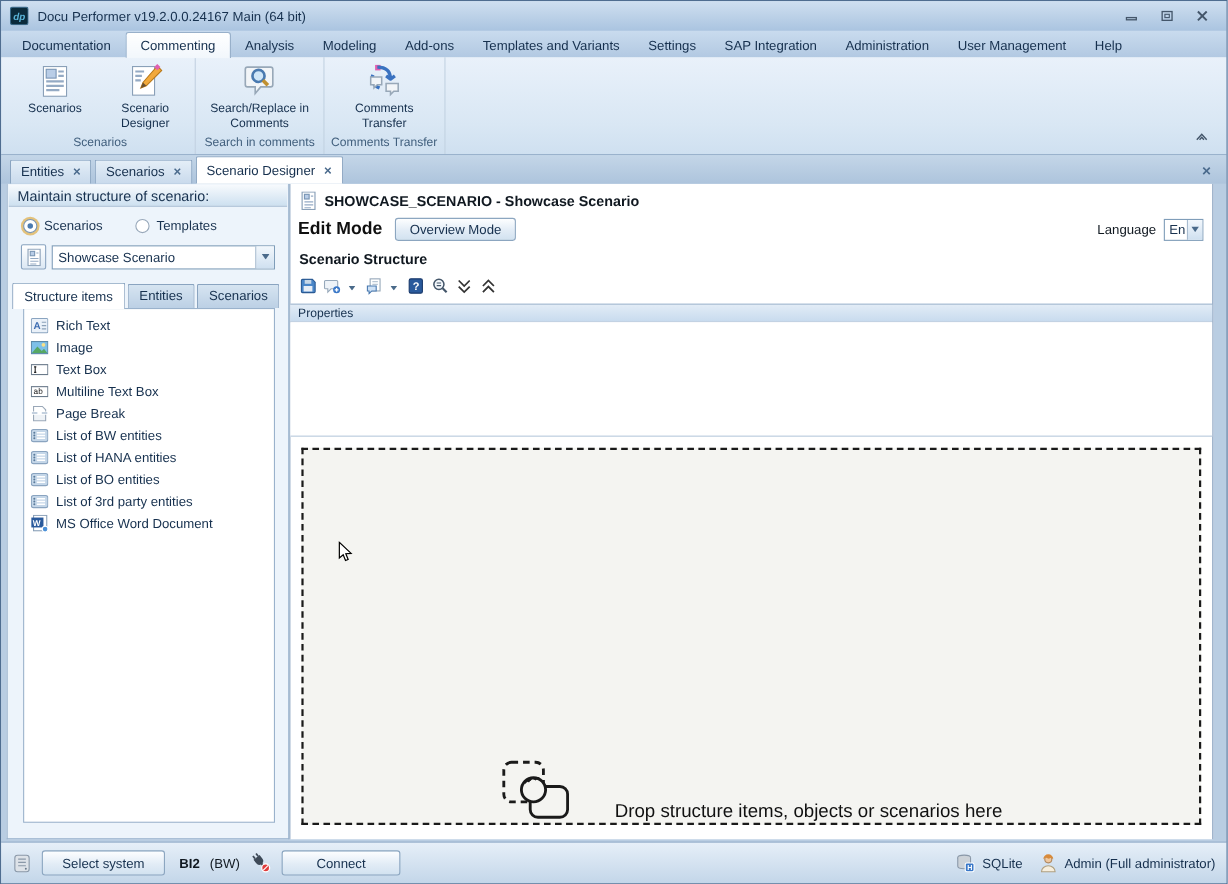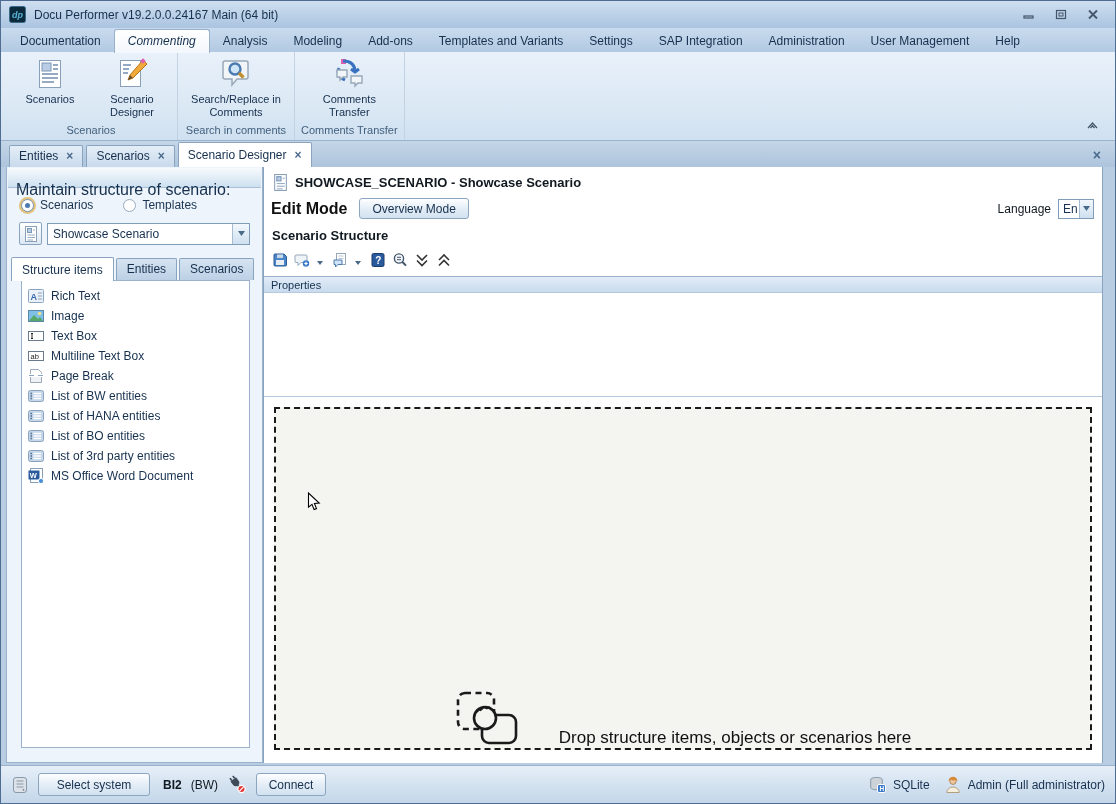--- a/index.html
+++ b/index.html
@@ -15,21 +15,21 @@
     background:linear-gradient(#cfdff0,#aac4e0); }
   .app-icon { width:17px; height:17px; margin-right:8px; }
   .title-text { font-size:12px; color:#16304e; }
   .win-controls { margin-left:auto; display:flex; gap:16px; align-items:center; padding-right:6px; }
   .win-btn { width:16px; height:13px; display:flex; align-items:center; justify-content:center; cursor:default; }
   
   .menubar { height:24px; flex:0 0 24px; display:flex; align-items:flex-end; padding:0 0 0 6px;
     background:linear-gradient(#c9dbee,#b2c9e2); }
   .menu-item { font-size:12px; padding:4px 13px 4px 13px; color:#16304e; position:relative; z-index:2; }
   .menu-item.active { background:linear-gradient(#ffffff,#f2f7fc); border:1px solid #98b0ca; border-bottom:none;
-    border-radius:3px 3px 0 0; margin-bottom:-1px; padding-bottom:5px;font-style:italic; }
+    border-radius:3px 3px 0 0; margin-bottom:-1px; padding-bottom:5px; }
   
   .ribbon { height:89px; flex:0 0 89px; background:linear-gradient(#e9f1fa,#d9e7f4 70%,#cfe0f0);
     border-bottom:1px solid #9ab2cc; display:flex; position:relative; padding-left:4px; }
   .ribbon-group { display:flex; flex-direction:column; border-right:1px solid #c2d2e2; padding:4px 6px 1px 6px; }
   .ribbon-buttons { display:flex; flex:1; align-items:flex-start; justify-content:center; gap:4px; }
   .ribbon-btn { display:flex; flex-direction:column; align-items:center; width:78px; padding:2px 2px; border-radius:3px; }
   .ribbon-btn.wide { width:104px; }
   .ribbon-btn .rb-label { font-size:11px; text-align:center; line-height:13px; margin-top:3px; color:#16304e; }
   .group-label { font-size:11px; color:#42607e; text-align:center; padding:2px 0 3px 0; }
   .ribbon-collapse { position:absolute; right:16px; bottom:7px; }
@@ -41,21 +41,21 @@
     border-radius:2px 2px 0 0; padding:3px 9px 4px 9px; margin-right:3px; }
   .doc-tab.active { background:#fff; padding-top:5px; padding-bottom:5px; font-size:12px; }
   .tab-close { font-size:12px; font-weight:bold; color:#4a6a8c; line-height:10px; }
   .tabbar-close { margin-left:auto; font-size:14px; font-weight:bold; color:#4a6a8c; padding:0 6px 4px 0; }
   
   .content { flex:1; display:flex; background:#b9cde2; padding:0 12px 2px 5px; min-height:0; }
   
   .sidebar { width:257px; flex:0 0 257px; background:#edf4fb; border:1px solid #9ab2cc; border-top:none;
     display:flex; flex-direction:column; min-height:0; }
   .sidebar-header { height:20px; margin:1px 1px 0 1px; background:linear-gradient(#f7fafd,#cde0f0);
-    border-bottom:1px solid #aabfd4; font-size:16px; padding:13px 0 0 8px; color:#16304e; }
+    border-bottom:1px solid #aabfd4; font-size:13px; padding:3px 0 0 8px; color:#16304e; }
   .radio-row { display:flex; gap:30px; margin:10px 0 0 14px; align-items:center; }
   .radio-opt { display:flex; align-items:center; gap:6px; font-size:12px; }
   .radio-circle { width:13px; height:13px; border-radius:50%; background:#fff; border:1px solid #98a8ba; position:relative; }
   .radio-circle.selected { border-color:#7a96b5; box-shadow:0 0 0 2px #e3c27c; }
   .radio-circle.selected::after { content:""; position:absolute; left:3px; top:3px; width:5px; height:5px;
     border-radius:50%; background:#4a7ab0; }
   .combo-row { display:flex; align-items:center; gap:5px; margin:10px 12px 0 12px; }
   .combo-doc-btn { width:23px; height:23px; border:1px solid #8aa4c0; background:linear-gradient(#fff,#dce8f4);
     border-radius:2px; display:flex; align-items:center; justify-content:center; }
   .combo { flex:1; height:22px; background:#fff; border:1px solid #7f9db9; display:flex; align-items:center; }
@@ -94,21 +94,21 @@
     padding:2px 0 0 7px; }
   .props-body { height:104px; background:#fff; border-bottom:1px solid #b7c9dc; }
   .droparea { flex:1; margin:10px 10px 13px 10px; background:#f4f4f1; border:2px dashed #1a1a1a;
     display:flex; align-items:flex-end; justify-content:center; gap:40px; min-height:0; }
   .drop-text { font-size:17px; color:#101010; }
   
   .statusbar { height:38px; flex:0 0 38px; border-top:1px solid #9ab2cc;
     background:linear-gradient(#e6eff8,#c3d6e9); display:flex; align-items:center; gap:9px; padding:0 10px; }
   .status-btn { height:23px; }
   .select-system-btn { width:112px; }
-  .connect-btn { width:70px; }
+  .connect-btn { width:108px; }
   .sys-id { font-size:12px; font-weight:bold; color:#101820; margin-left:4px; }
   .sys-type { font-size:12px; color:#101820; }
   .status-right { margin-left:auto; display:flex; align-items:center; gap:6px; }
   .status-label { font-size:12px; color:#16304e; }
   .mouse-cursor { position:absolute; left:306px; top:491px; z-index:50; pointer-events:none; }
 </style>
 </head>
 <body>
 
 <div class="window">

